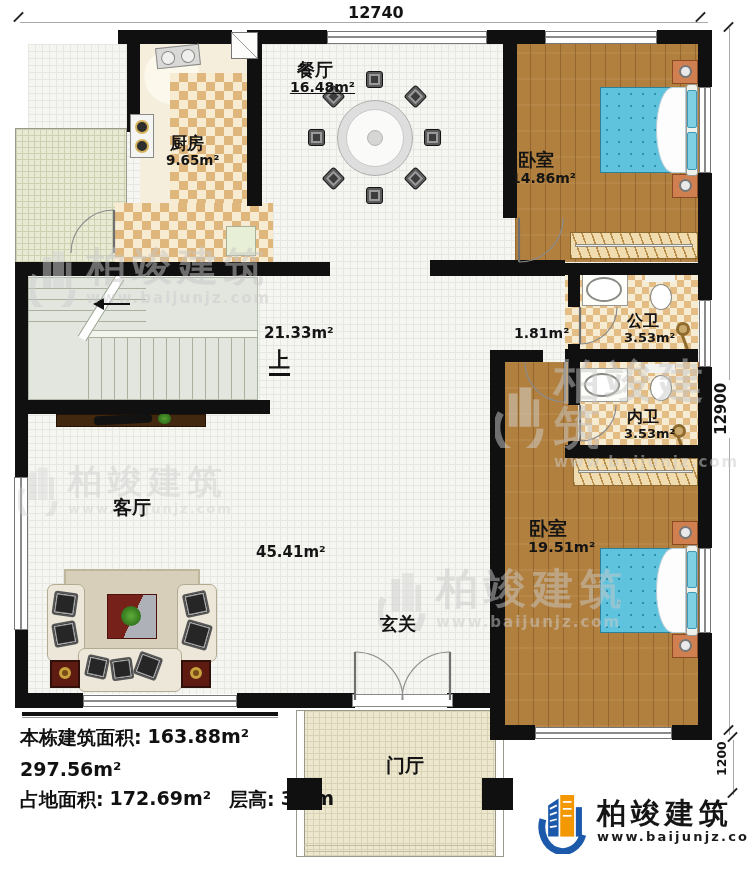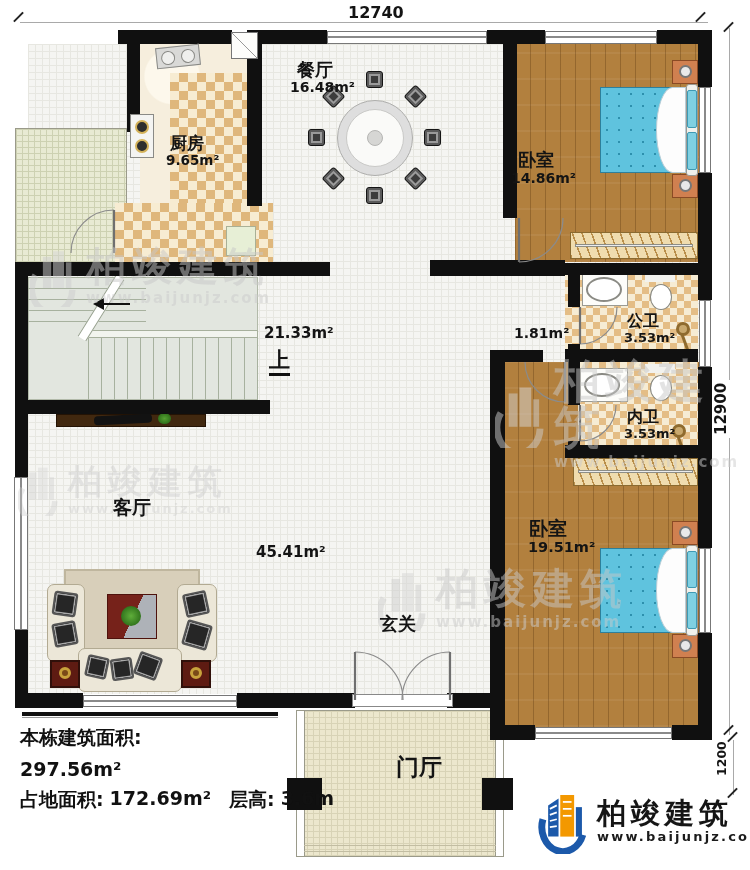--- a/index.html
+++ b/index.html
@@ -267,36 +267,36 @@
     <path d="M114,253 L114,210" stroke="#6f6f6f" stroke-width="2.2" fill="none"></path>
     <path d="M355,652 A48,48 0 0 1 403,700" fill="none" stroke="#8b8b8b" stroke-width="1.2"></path>
     <path d="M355,700 L355,652" stroke="#6f6f6f" stroke-width="2.2" fill="none"></path>
     <path d="M450,652 A48,48 0 0 0 402,700" fill="none" stroke="#8b8b8b" stroke-width="1.2"></path>
     <path d="M450,700 L450,652" stroke="#6f6f6f" stroke-width="2.2" fill="none"></path>
   </svg>
 
   <div class="lb" style="left:170px;top:134px;font-size:17px;">厨房</div>
   <div class="lb" style="left:166px;top:153px;font-size:13.5px;">9.65m²</div>
   <div class="lb" style="left:297px;top:60px;font-size:18px;">餐厅</div>
-  <div class="lb" style="left:290px;top:80px;font-size:14px;">16.48m²</div>
+  <div class="lb" style="left:290px;top:80px;font-size:14px;text-decoration:underline;">16.48m²</div>
   <div class="lb" style="left:518px;top:150px;font-size:18px;">卧室</div>
   <div class="lb" style="left:511px;top:171px;font-size:14px;">14.86m²</div>
   <div class="lb" style="left:627px;top:312px;font-size:16px;">公卫</div>
   <div class="lb" style="left:624px;top:331px;font-size:13px;">3.53m²</div>
   <div class="lb" style="left:627px;top:408px;font-size:16px;">内卫</div>
   <div class="lb" style="left:624px;top:427px;font-size:13px;">3.53m²</div>
   <div class="lb" style="left:529px;top:518px;font-size:19px;">卧室</div>
   <div class="lb" style="left:528px;top:540px;font-size:14.5px;">19.51m²</div>
   <div class="lb" style="left:113px;top:497px;font-size:19px;">客厅</div>
   <div class="lb" style="left:256px;top:544px;font-size:15px;">45.41m²</div>
   <div class="lb" style="left:264px;top:325px;font-size:15px;text-align:right;">21.33m²</div>
   <div class="lb" style="left:514px;top:326px;font-size:14px;">1.81m²</div>
   <div class="lb" style="left:269px;top:349px;font-size:21px;border-bottom:3px solid #111;padding-bottom:1px;">上</div>
   <div class="lb" style="left:380px;top:614px;font-size:18px;">玄关</div>
-  <div class="lb" style="left:396px;top:755px;font-size:23px;">门厅</div>
+  <div class="lb" style="left:386px;top:755px;font-size:19px;">门厅</div>
 
   <div class="abs dimline" style="left:20px;top:22px;width:688px;height:1px;"></div>
   <div class="dimtxt" style="left:345px;top:3px;font-size:16px;">12740</div>
   <div class="tick" style="left:12px;top:16px;"></div>
   <div class="tick" style="left:694px;top:16px;"></div>
   <div class="abs dimline" style="left:729px;top:28px;width:1px;height:707px;"></div>
   <div class="dimtxt" style="left:712px;top:438px;font-size:15px;transform:rotate(-90deg);transform-origin:0 0;">12900</div>
   <div class="tick" style="left:722px;top:26px;"></div>
   <div class="tick" style="left:722px;top:729px;"></div>
   <div class="abs dimline" style="left:733px;top:740px;width:1px;height:55px;"></div>
@@ -353,20 +353,21 @@
       </div>
   </div>
 
   <div class="tblock">
     <div style="display:flex;align-items:baseline;">
     </div>
     <div class="t-rule"></div>
     <div class="t-rule2"></div>
     <div class="t-row">
       <span>本栋建筑面积:</span>
+      <span>163.88m²</span>
     </div>
     <div class="t-row">
       <span>297.56m²</span>
     </div>
     <div class="t-row">
       <span>占地面积:</span>
       <span>172.69m²</span>
       <span style="margin-left:12px;">层高:</span>
       <span>3.6m</span>
     </div>

